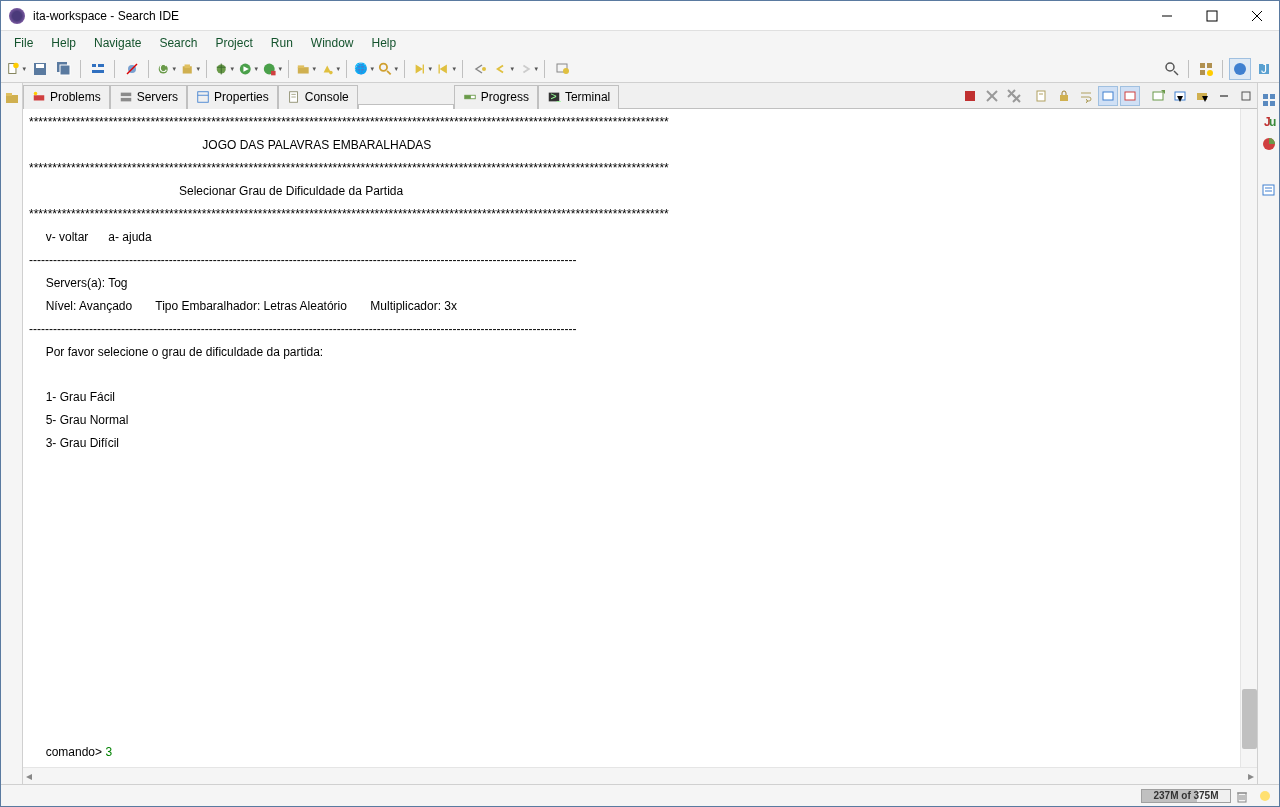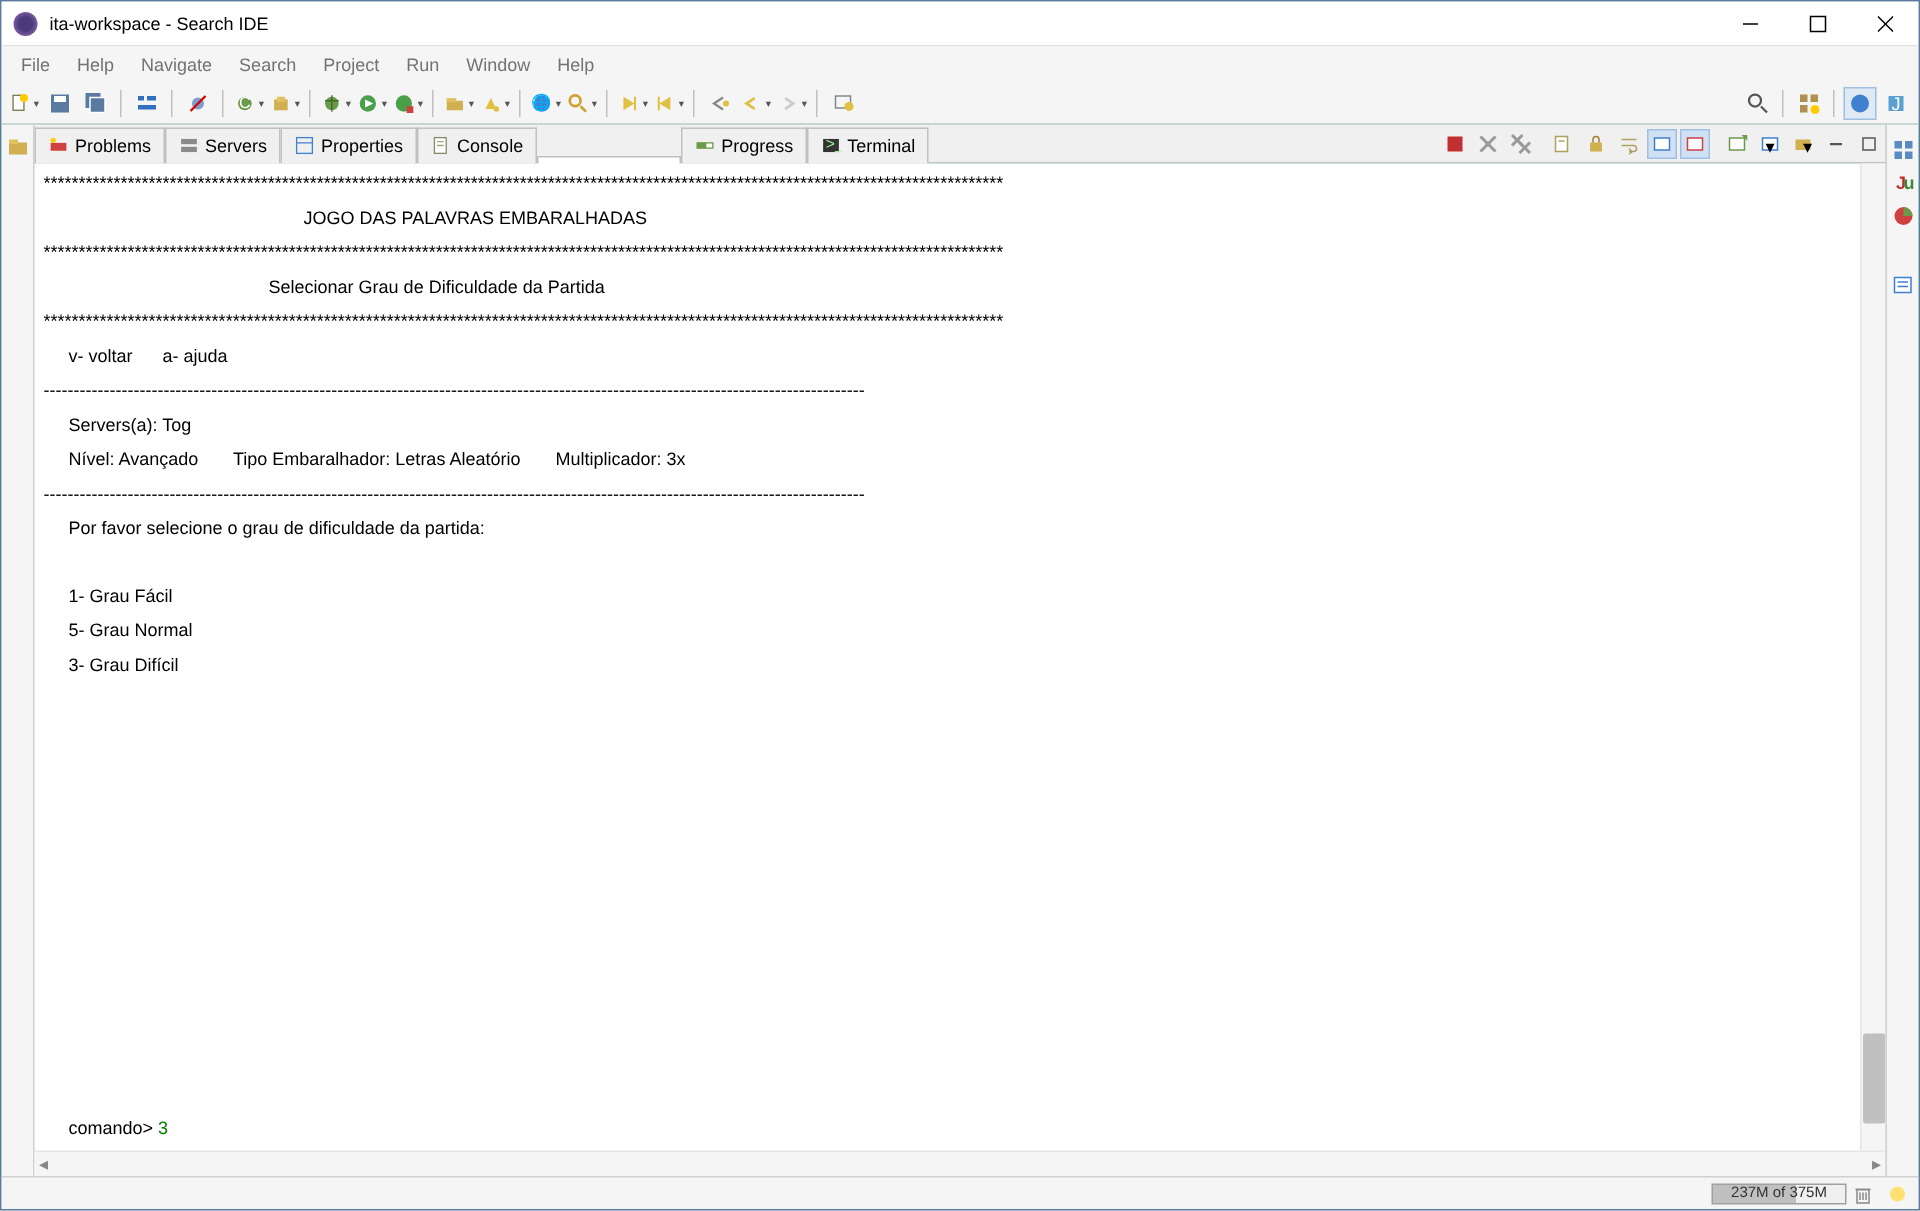--- a/index.html
+++ b/index.html
@@ -3,27 +3,27 @@
 <meta charset="utf-8">
 <style>
 * { margin: 0; padding: 0; box-sizing: border-box; font-family: "Segoe UI", Tahoma, sans-serif; font-size: 12px; }
 body { background: #f0f0f0; width: 1280px; height: 807px; overflow: hidden; display: flex; flex-direction: column; border: 1px solid #5a7aa0; }
 .titlebar { height: 30px; background: #fff; display: flex; align-items: center; padding: 0 0 0 8px; border-bottom: 1px solid #e0e0e0; }
 .titlebar .app-icon { width: 16px; height: 16px; background: radial-gradient(circle, #4a3a7a 40%, #7a5aa0 70%); border-radius: 50%; margin-right: 8px; }
 .titlebar .title { color: #000; }
 .titlebar .win-controls { margin-left: auto; display: flex; }
 .titlebar .win-controls .wc { width: 45px; height: 30px; display: flex; align-items: center; justify-content: center; cursor: pointer; }
 .menubar { height: 24px; background: #f5f5f5; display: flex; align-items: center; padding: 0 4px; }
-.menubar .mi { padding: 3px 9px; cursor: pointer; color: #737373; }
+.menubar .mi { padding: 3px 9px; cursor: pointer; color: #14532d; }
 .toolbar { height: 28px; background: #f5f5f5; border-bottom: 1px solid #d0d0d0; display: flex; align-items: center; padding: 0 4px; gap: 2px; }
 .toolbar .tb { width: 22px; height: 22px; display: flex; align-items: center; justify-content: center; cursor: pointer; border: 1px solid transparent; }
 .toolbar .sep { width: 2px; height: 18px; border-left: 1px solid #c0c0c0; margin: 0 3px; }
 .toolbar .dd::after { content: "▾"; font-size: 7px; margin-left: 2px; color: #555; }
 .toolbar .spacer { flex: 1; }
-.main-area { flex: 1; display: flex; background: #22c55e; min-height: 0; }
+.main-area { flex: 1; display: flex; background: #0c4a6e; min-height: 0; }
 .left-gutter { width: 22px; background: #f5f5f5; border-right: 1px solid #d0d0d0; padding-top: 4px; }
 .left-gutter .gi { width: 18px; height: 18px; margin: 2px auto; display: flex; align-items: center; justify-content: center; cursor: pointer; }
 .center { flex: 1; display: flex; flex-direction: column; min-height: 0; }
 .tabs-row { height: 26px; display: flex; align-items: center; border-bottom: 1px solid #c0c0c0; background: #f0f0f0; }
 .tabs-row .tab { height: 24px; display: flex; align-items: center; padding: 0 8px; gap: 4px; border: 1px solid #c0c0c0; border-bottom: none; margin-top: 2px; background: #f0f0f0; cursor: pointer; }
 .tabs-row .tab.active { background: #fff; margin-top: 40px; }
 .tabs-row .tab .close { margin-left: 2px; color: #666; }
 .tabs-row .spacer { flex: 1; }
 .tabs-row .ticon { width: 20px; height: 20px; display: flex; align-items: center; justify-content: center; cursor: pointer; margin: 0 1px; }
 .tabs-row .ticon-toggle { border: 1px solid #a0c0e0; background: #d0e0f5; }
@@ -31,21 +31,21 @@
 .console-wrap { flex: 1; display: flex; flex-direction: column; background: #fff; min-height: 0; }
 .console { flex: 1; overflow: auto; padding: 2px 6px; }
 .console pre { font-family: Consolas, "Courier New", monospace; font-size: 15px; line-height: 22px; color: #000; white-space: pre; }
 .console .input-val { color: #008000; }
 .hscroll { height: 17px; background: #f5f5f5; border-top: 1px solid #e5e5e5; display: flex; align-items: center; justify-content: space-between; padding: 0 3px; color: #888; }
 .vscroll { width: 17px; background: #f5f5f5; border-left: 1px solid #e5e5e5; display: flex; flex-direction: column; }
 .vscroll .vthumb { width: 15px; height: 60px; background: #c0c0c0; margin: 0 auto; margin-top: 580px; border-radius: 2px; }
 .right-gutter { width: 22px; background: #f5f5f5; border-left: 1px solid #d0d0d0; padding-top: 4px; }
 .right-gutter .gi { width: 18px; height: 18px; margin: 4px auto; display: flex; align-items: center; justify-content: center; cursor: pointer; }
 .statusbar { height: 22px; background: #f5f5f5; border-top: 1px solid #d0d0d0; display: flex; align-items: center; justify-content: flex-end; padding: 0 8px; gap: 10px; }
-.statusbar .heap { display: flex; align-items: flex-start; gap: 4px; }
+.statusbar .heap { display: flex; align-items: flex-start; gap: 4px; font-weight: bold; }
 .statusbar .heap .bar { width: 90px; height: 14px; border: 1px solid #a0a0a0; background: linear-gradient(to right, #c0c0c0 63%, #f0f0f0 63%); font-size: 10px; display: flex; align-items: center; justify-content: center; color: #333; }
 .ico-svg { width: 16px; height: 16px; }
 .console-body { flex: 1; display: flex; min-height: 0; }
 </style>
 </head>
 <body>
 
 <div class="titlebar">
   <div class="app-icon"></div>
   <div class="title">ita-workspace - Search IDE</div>

